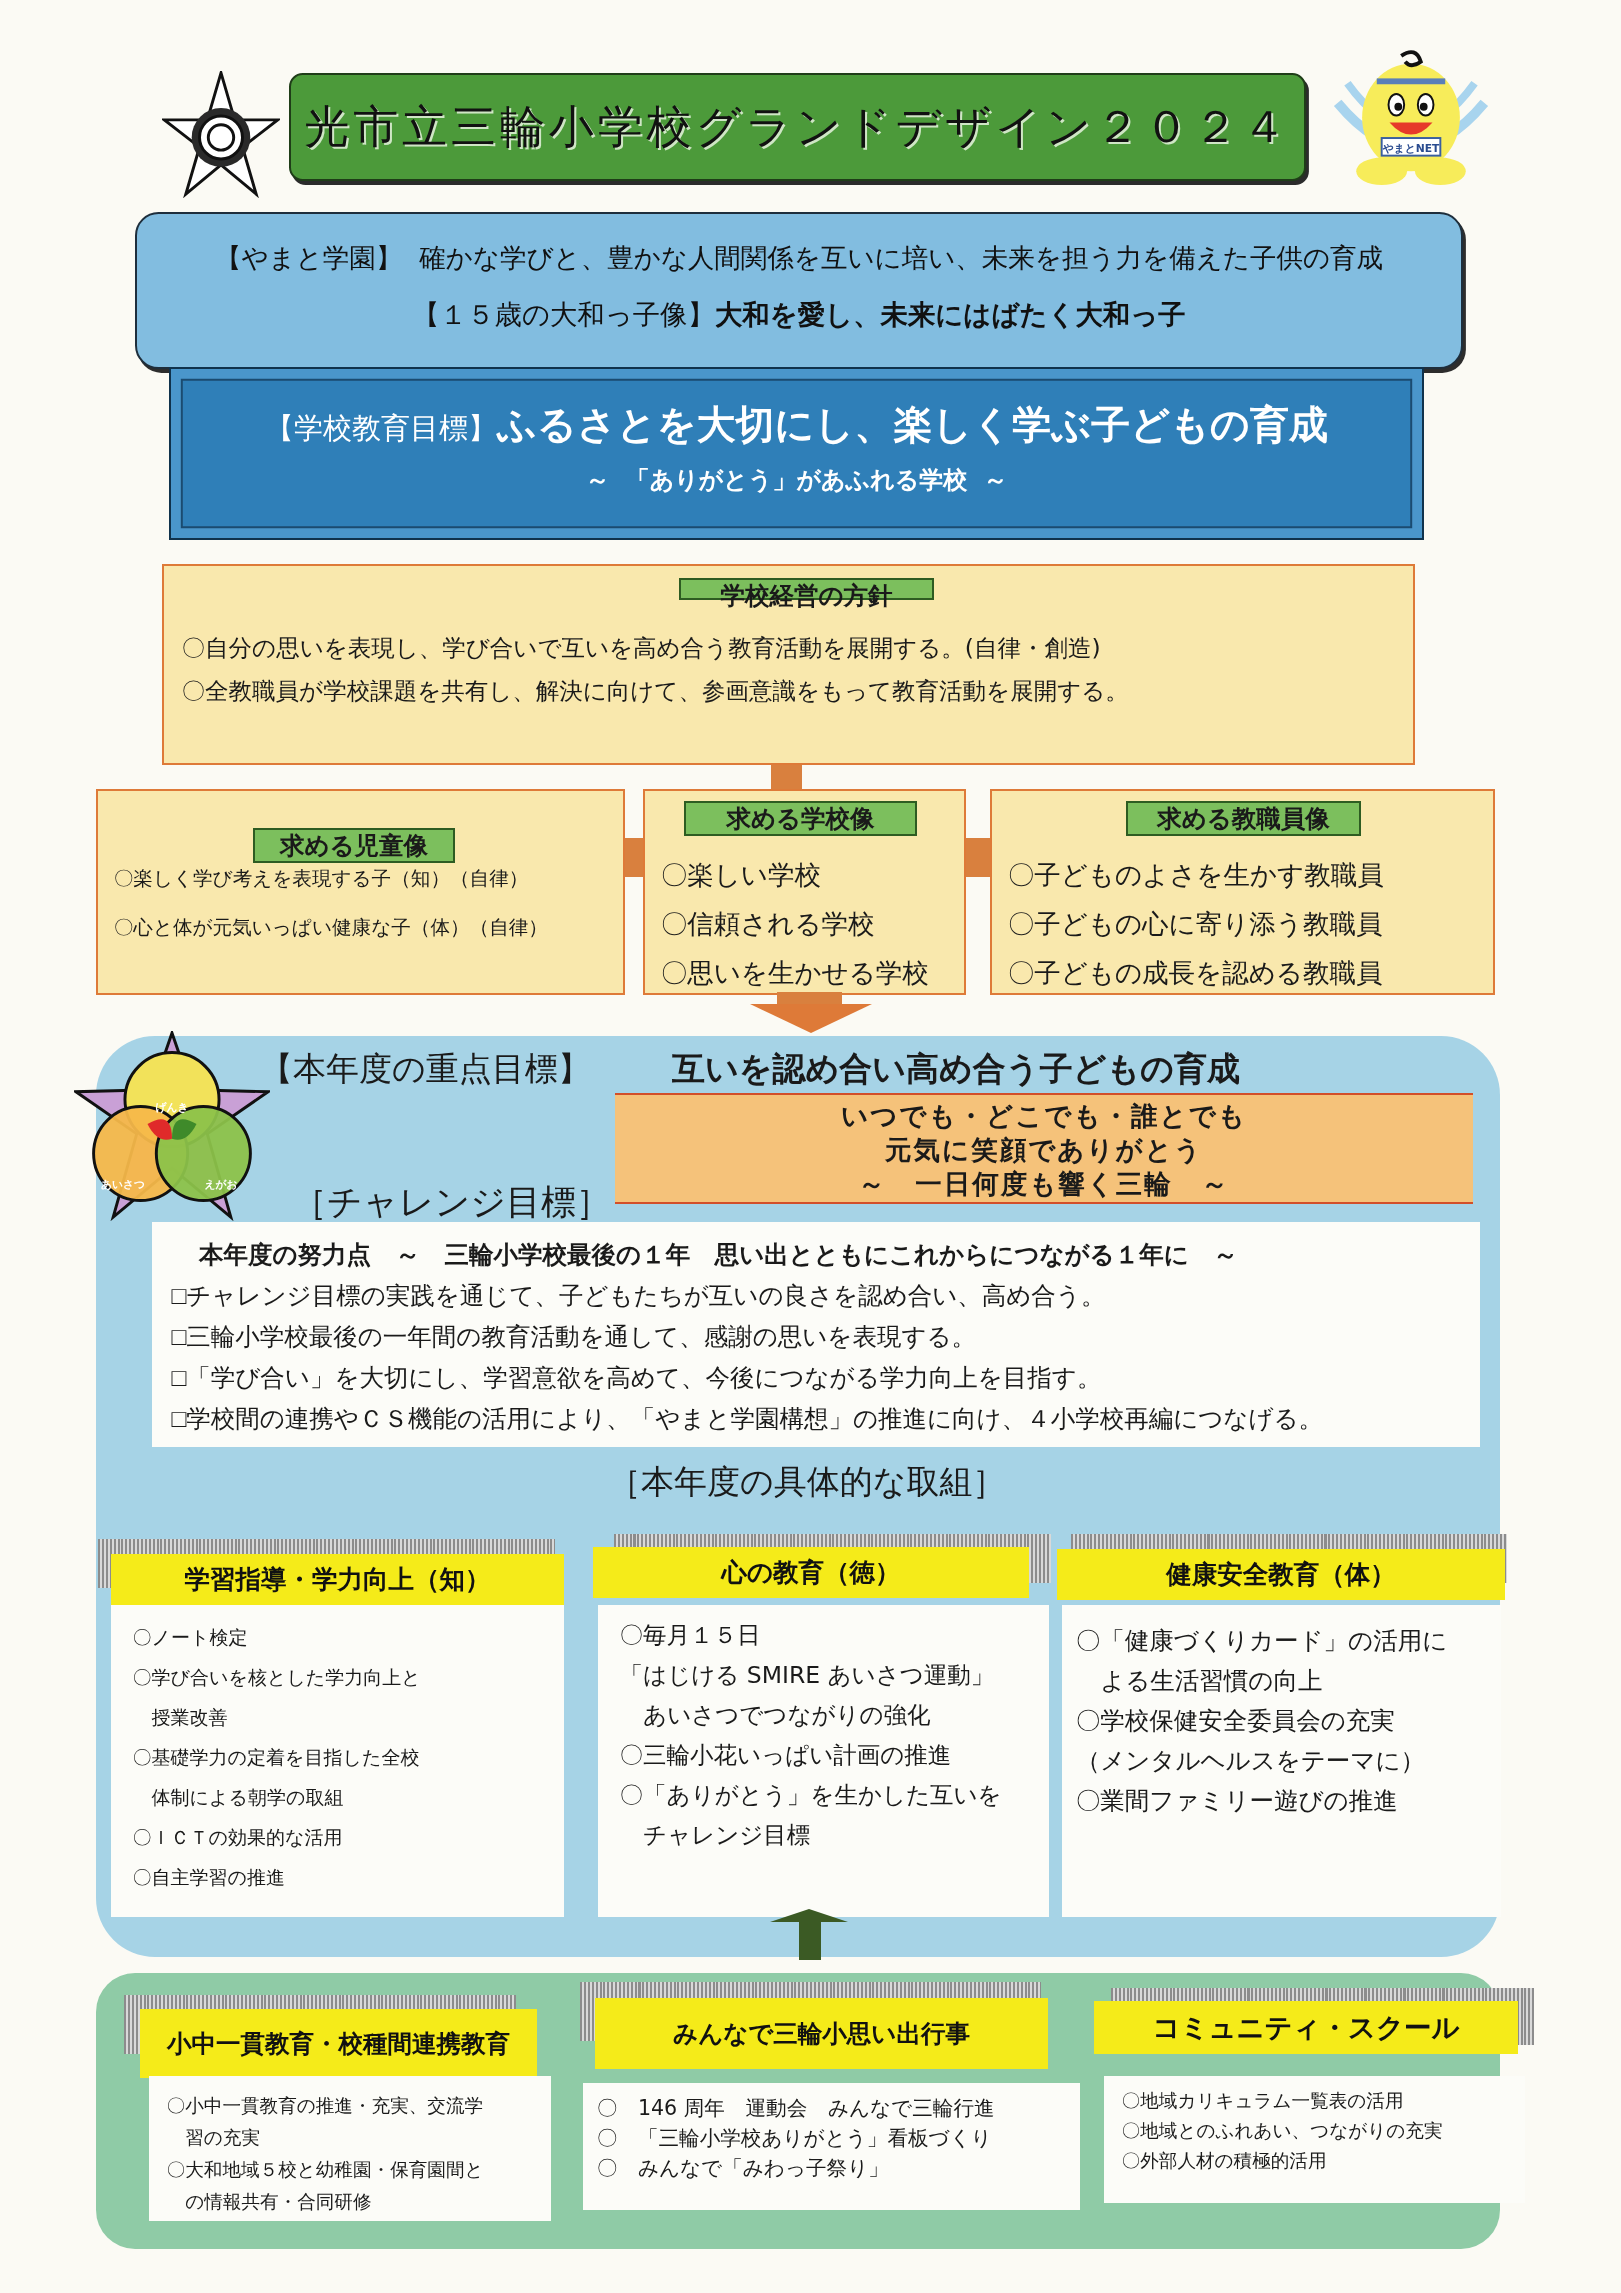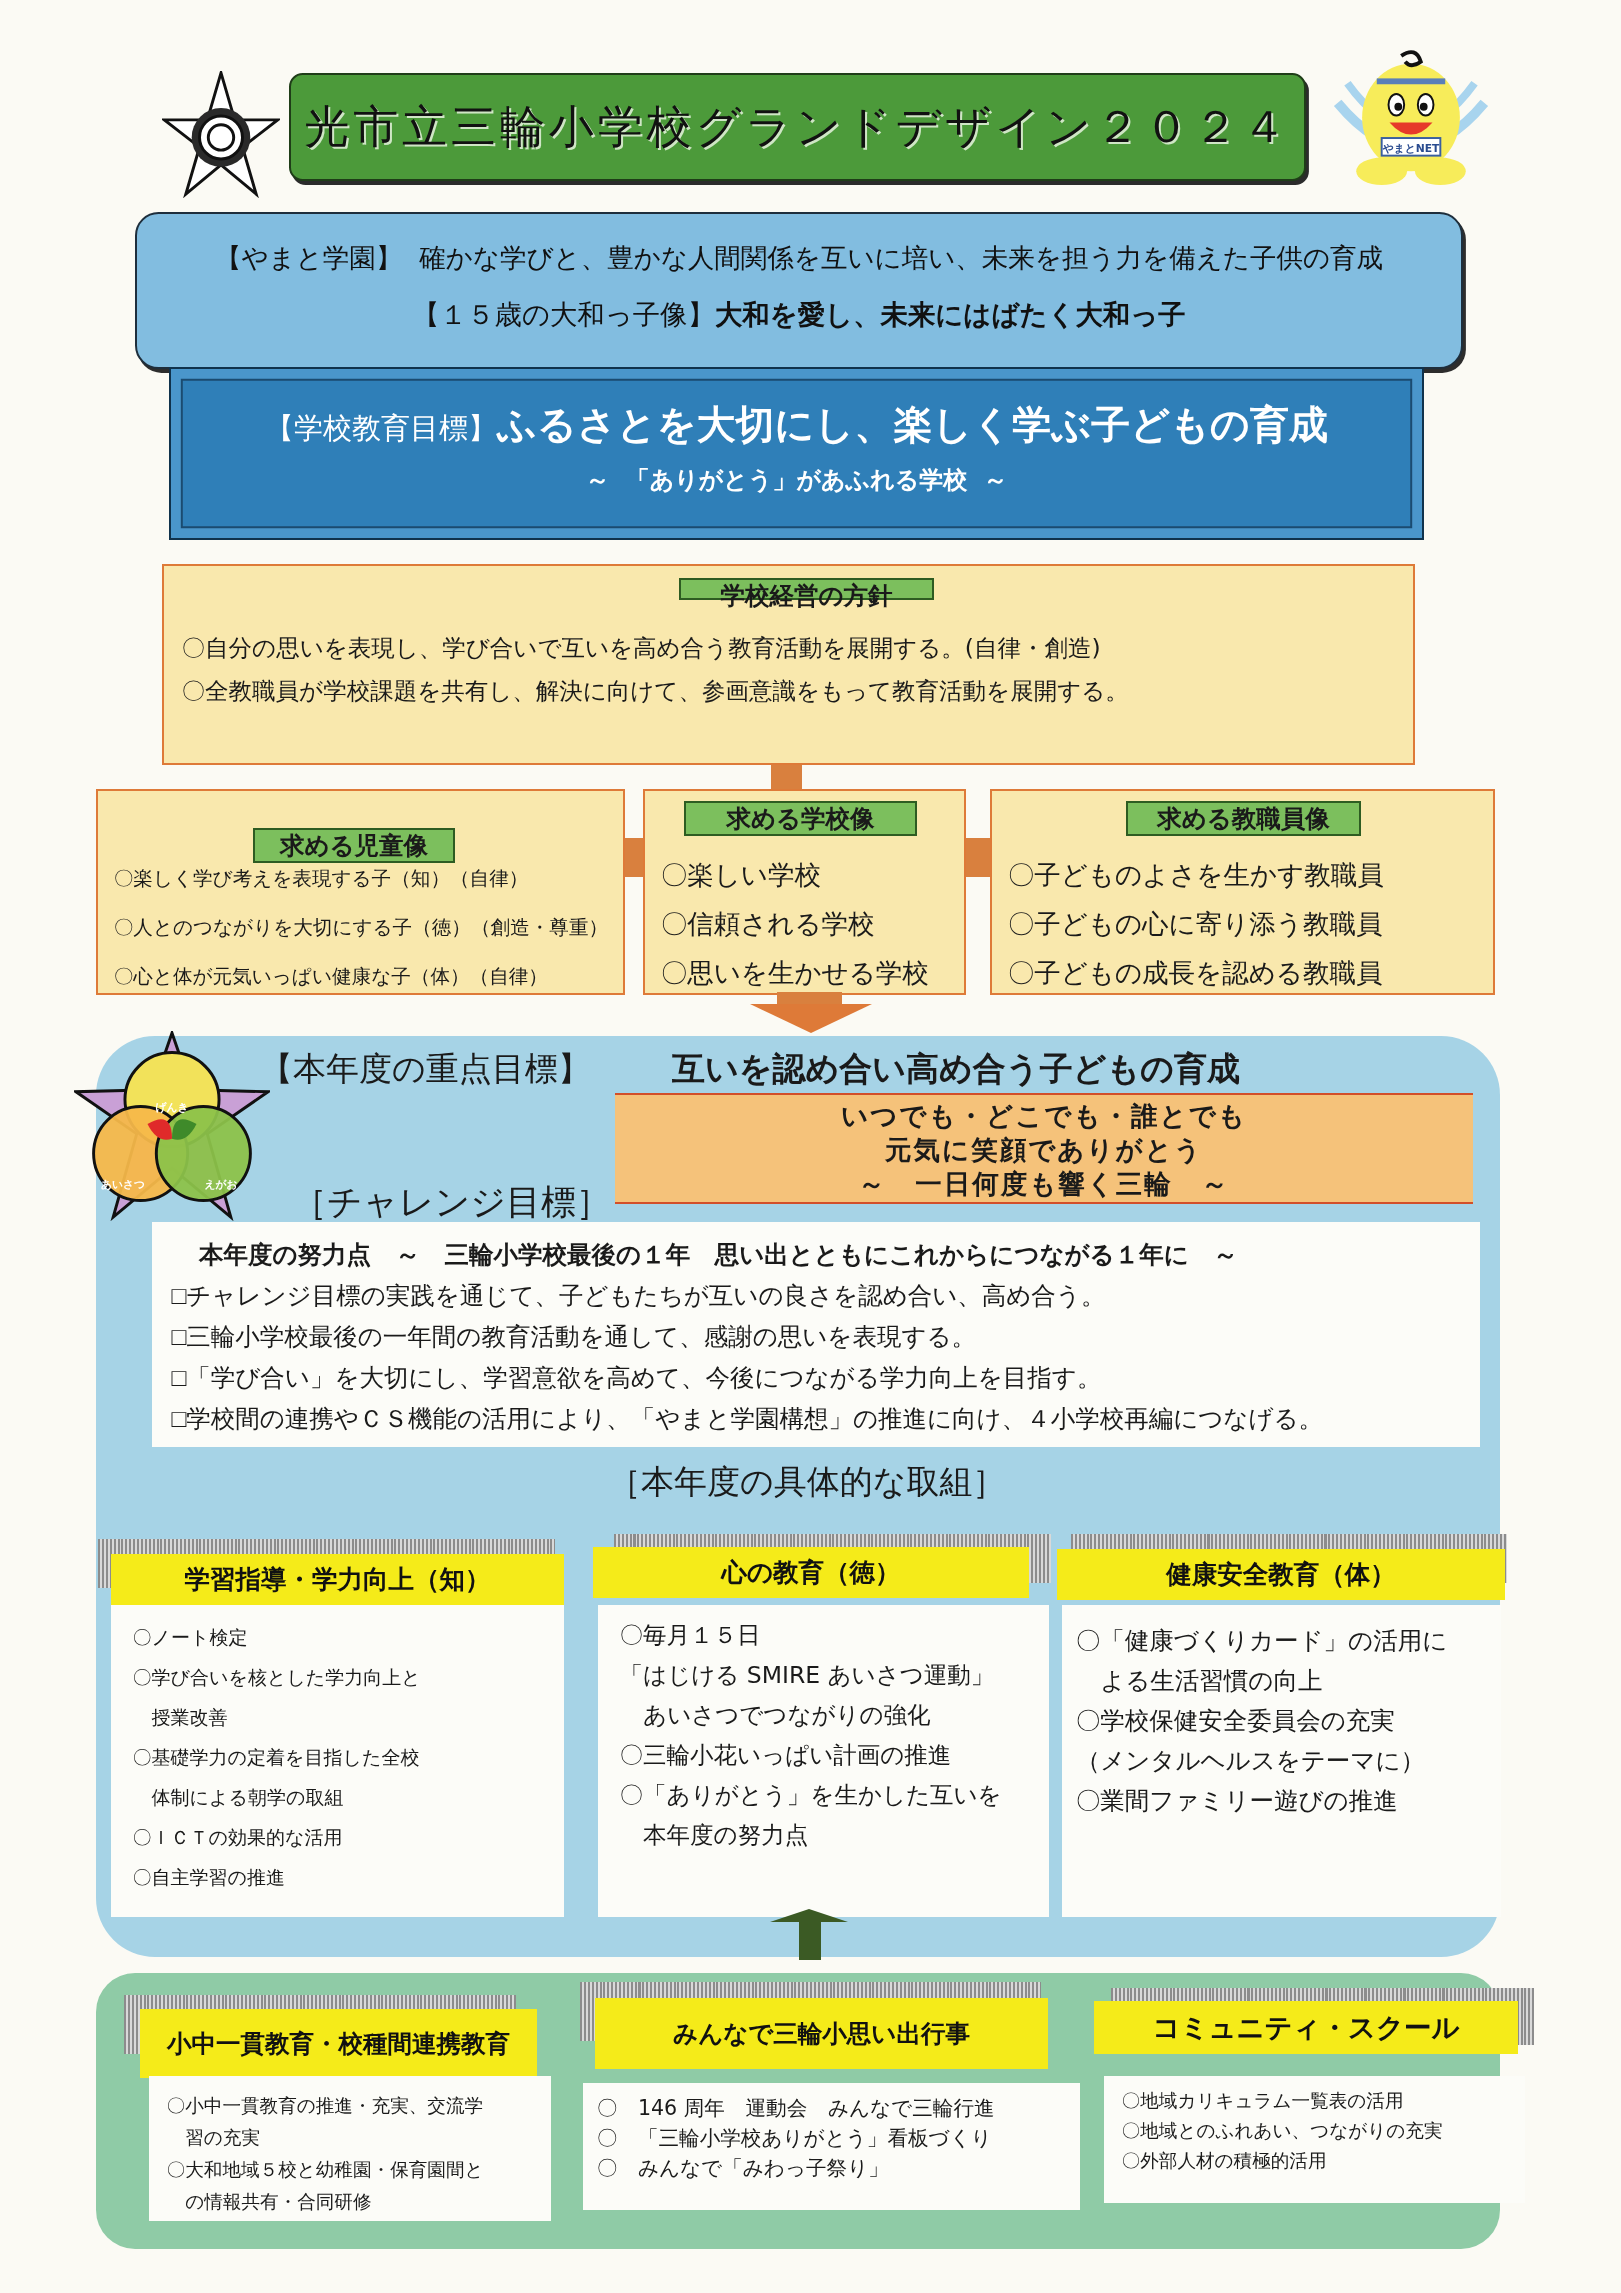--- a/index.html
+++ b/index.html
@@ -178,21 +178,20 @@
   </ul>
 </div>
 
 <div class="abs connector" style="left:623px;top:838px;width:23.5px;height:39px;"></div>
 <div class="abs connector" style="left:964px;top:838px;width:27.4px;height:39px;"></div>
 
 <div class="abs cbox c1">
   <div class="label-green">求める児童像</div>
   <ul>
     <li>〇楽しく学び考えを表現する子（知）（自律）</li>
-    <li>〇人とのつながりを大切にする子（徳）（創造・尊重）</li>
     <li>〇心と体が元気いっぱい健康な子（体）（自律）</li>
   </ul>
 </div>
 <div class="abs cbox c2">
   <div class="label-green">求める学校像</div>
   <ul>
     <li>〇楽しい学校</li>
     <li>〇信頼される学校</li>
     <li>〇思いを生かせる学校</li>
   </ul>
@@ -262,21 +261,21 @@
 
 <div class="abs stripe k2s"></div>
 <div class="abs yellow-head k2h">心の教育（徳）</div>
 <div class="abs white-card k2c">
   <ul>
     <li>〇毎月１５日</li>
     <li>「はじける SMIRE あいさつ運動」</li>
     <li>　あいさつでつながりの強化</li>
     <li>〇三輪小花いっぱい計画の推進</li>
     <li>〇「ありがとう」を生かした互いを</li>
-    <li>　本年度の努力点</li>
+    <li>　チャレンジ目標</li>
   </ul>
 </div>
 
 <div class="abs stripe k3s"></div>
 <div class="abs yellow-head k3h">健康安全教育（体）</div>
 <div class="abs white-card k3c">
   <ul>
     <li>〇「健康づくりカード」の活用に</li>
     <li>　よる生活習慣の向上</li>
     <li>〇学校保健安全委員会の充実</li>

